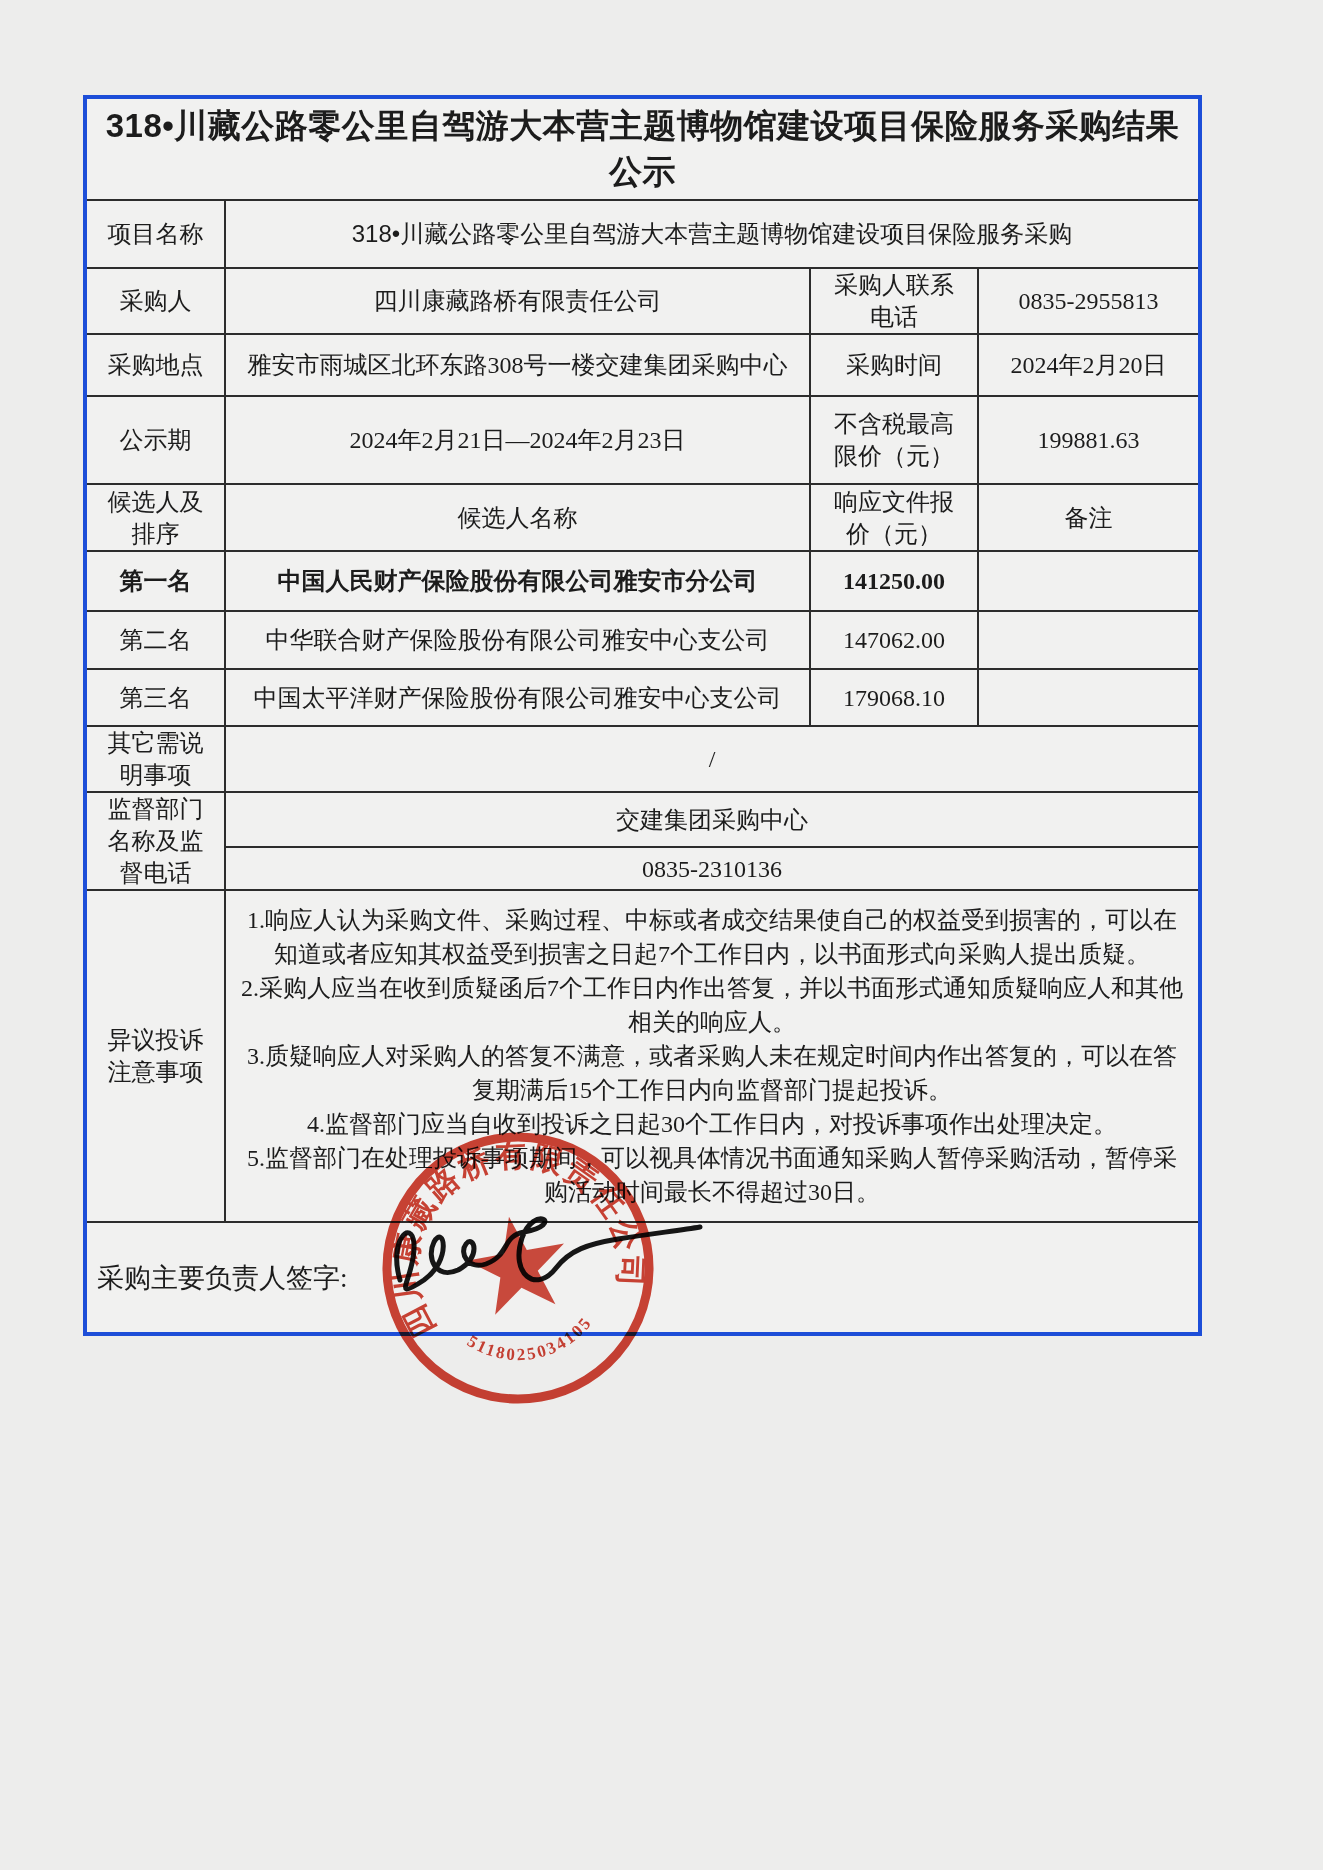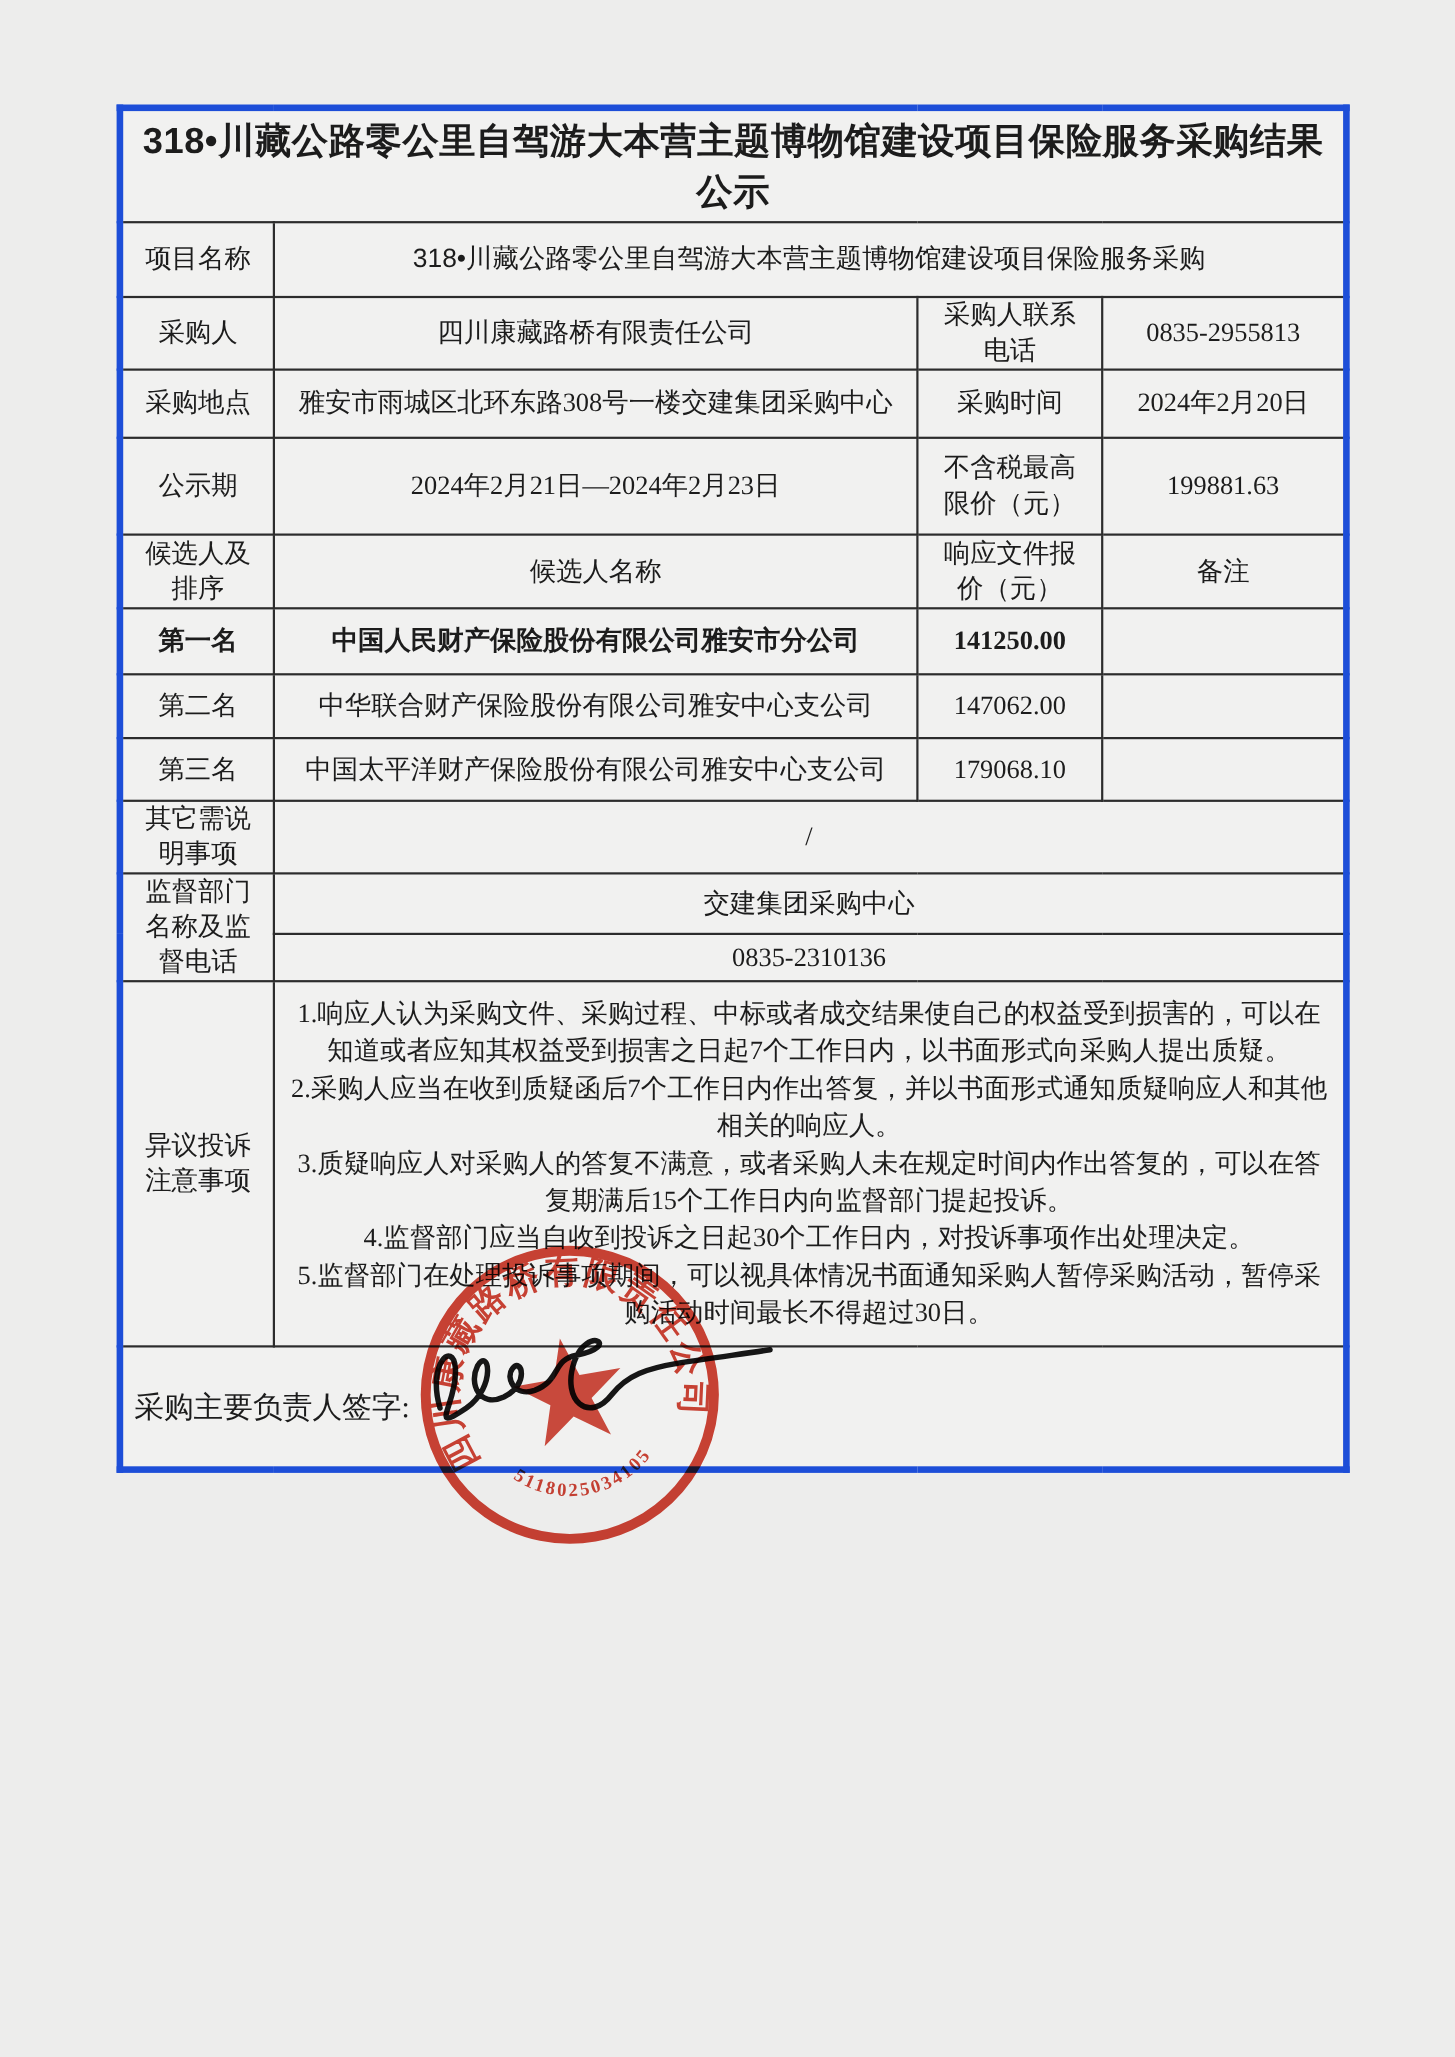--- a/index.html
+++ b/index.html
@@ -6,26 +6,26 @@
   html,body { background:#e9e9e9; }
   .page {
     position:relative;
     width:1323px; height:1870px;
     background:#ededec;
     font-family:"Liberation Serif", serif;
     color:#1e1e1e;
     overflow:hidden;
   }
   table.doc {
-    position:absolute; left:106px; top:95px;
+    position:absolute; left:83px; top:95px;
     width:1115px;
     border-collapse:collapse;
     table-layout:fixed;
     background:#f1f1f0;
-    border:6px solid #1d4ed8;
+    border:4px solid #1d4ed8;
   }
   td {
     border:2px solid #2c2c2c;
     text-align:center;
     vertical-align:middle;
     font-size:24px;
     line-height:32px;
     color:#1c1c1c;
     overflow:hidden;
   }

